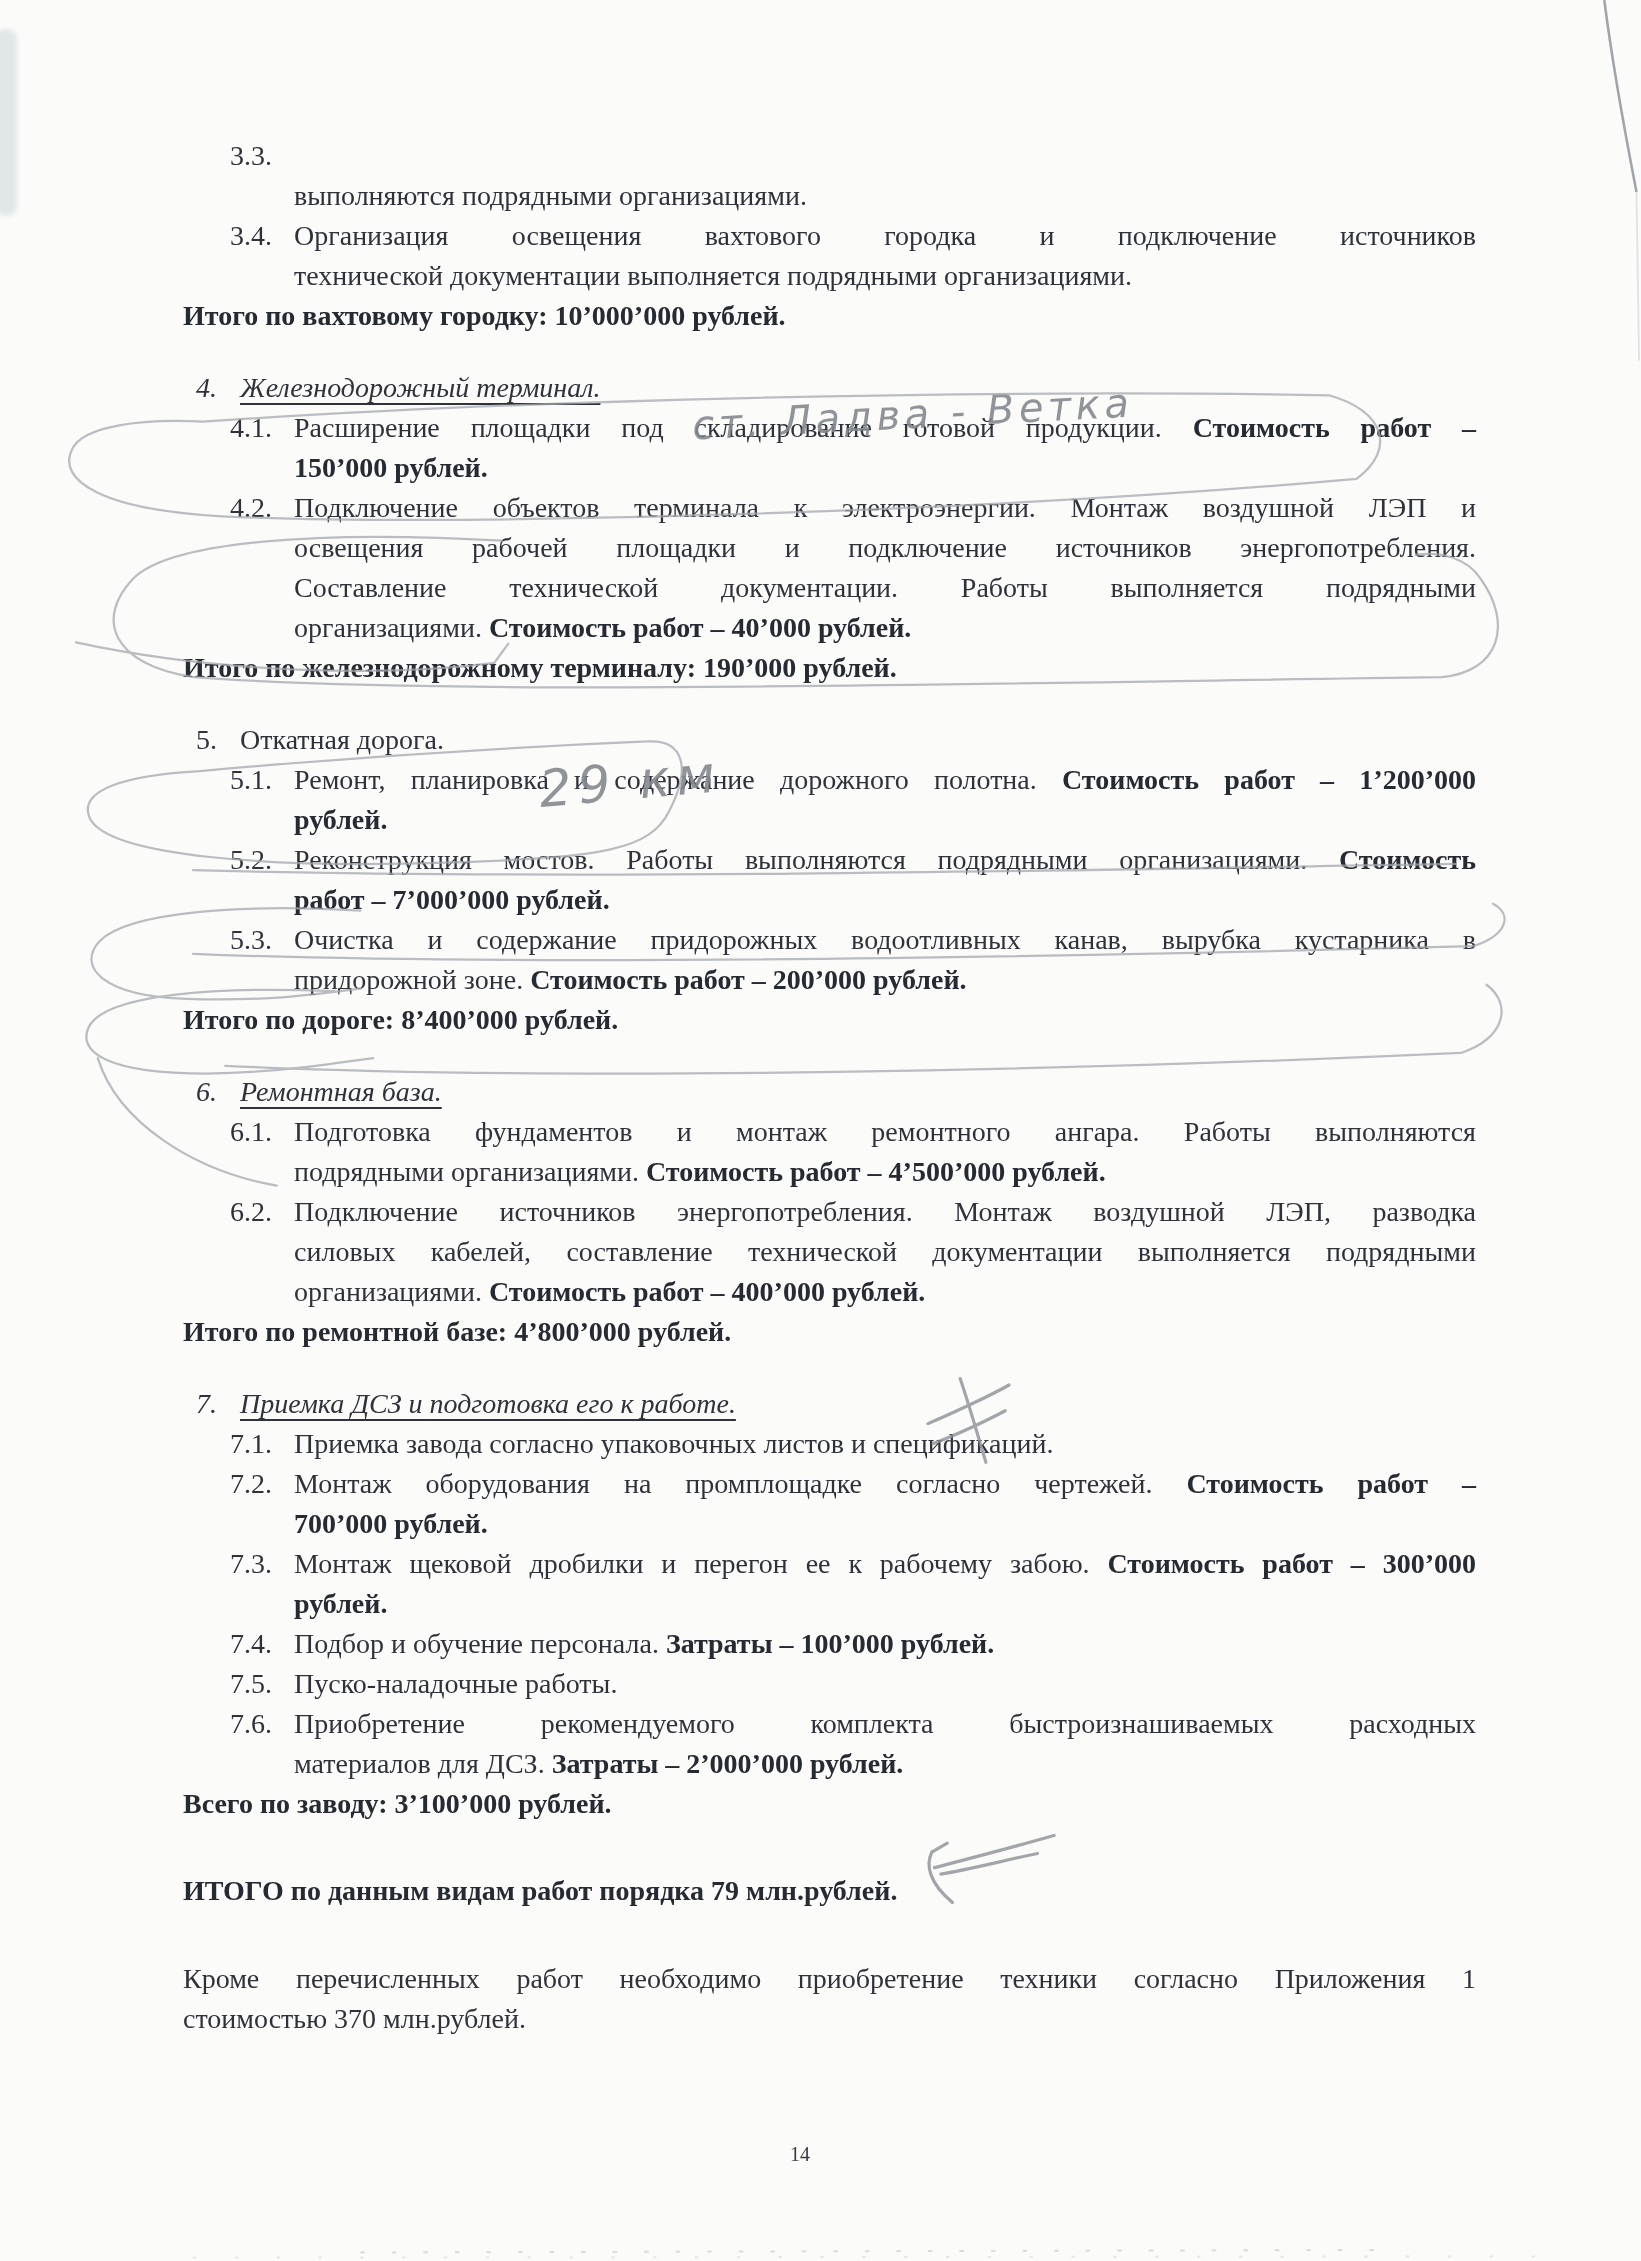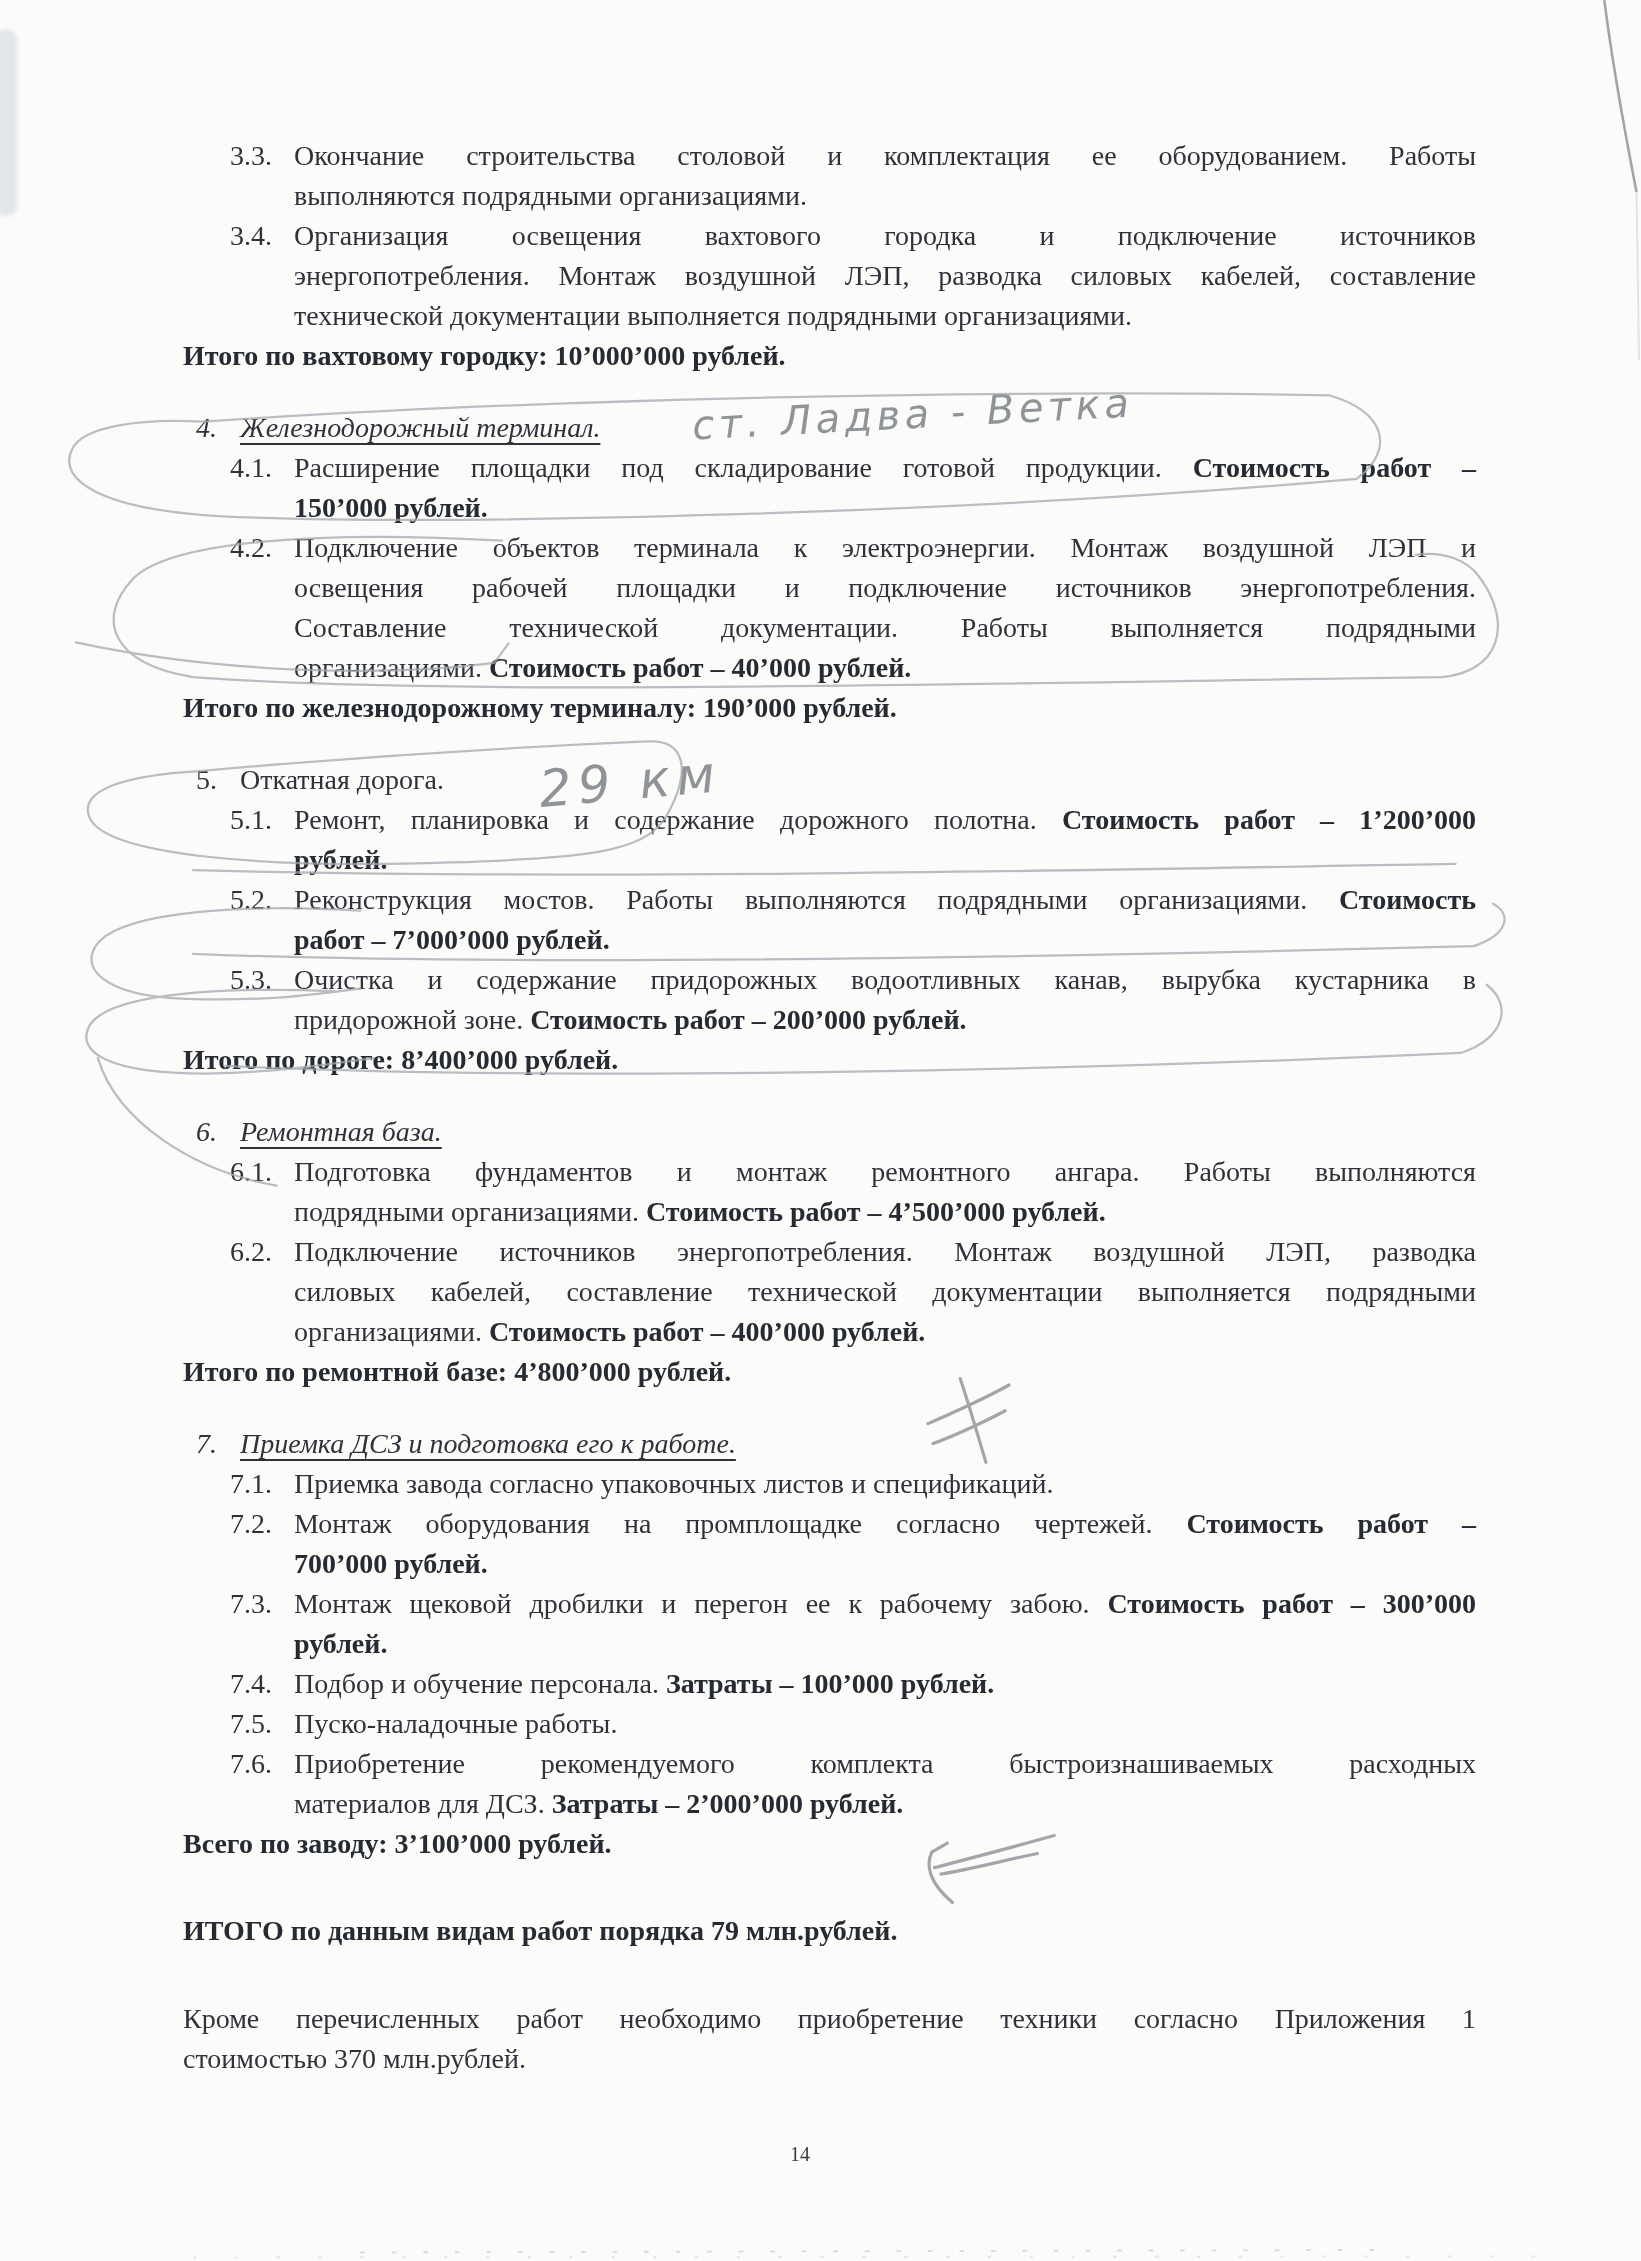--- a/index.html
+++ b/index.html
@@ -76,26 +76,25 @@
 </style>
 </head>
 <body>
 
 <div class="page">
 
   <div class="edge-smudge"></div>
 
   <div class="doc" id="doc">
       <div class="row it">
-        <div class="ln j"><span class="num">3.3.</span><span>Окончание строительства столовой и комплектация ее оборудованием. Работы</span></div>
+        <div class="ln j"><span class="num">3.3.</span></div>
         <div class="ln"><span>выполняются подрядными организациями.</span></div>
       </div>
       <div class="row it">
         <div class="ln j"><span class="num">3.4.</span><span>Организация освещения вахтового городка и подключение источников</span></div>
-        <div class="ln j"><span>энергопотребления. Монтаж воздушной ЛЭП, разводка силовых кабелей, составление</span></div>
         <div class="ln"><span>технической документации выполняется подрядными организациями.</span></div>
       </div>
       <div class="row tot">
         <div class="ln"><span>Итого по вахтовому городку: 10’000’000 рублей.</span></div>
       </div>
       <div class="row h">
         <div class="ln"><span class="num">4.</span><span class="title">Железнодорожный терминал.</span></div>
       </div>
       <div class="row it">
         <div class="ln j"><span class="num">4.1.</span><span>Расширение площадки под складирование готовой продукции.</span> <span class="b">Стоимость работ –</span></div>

